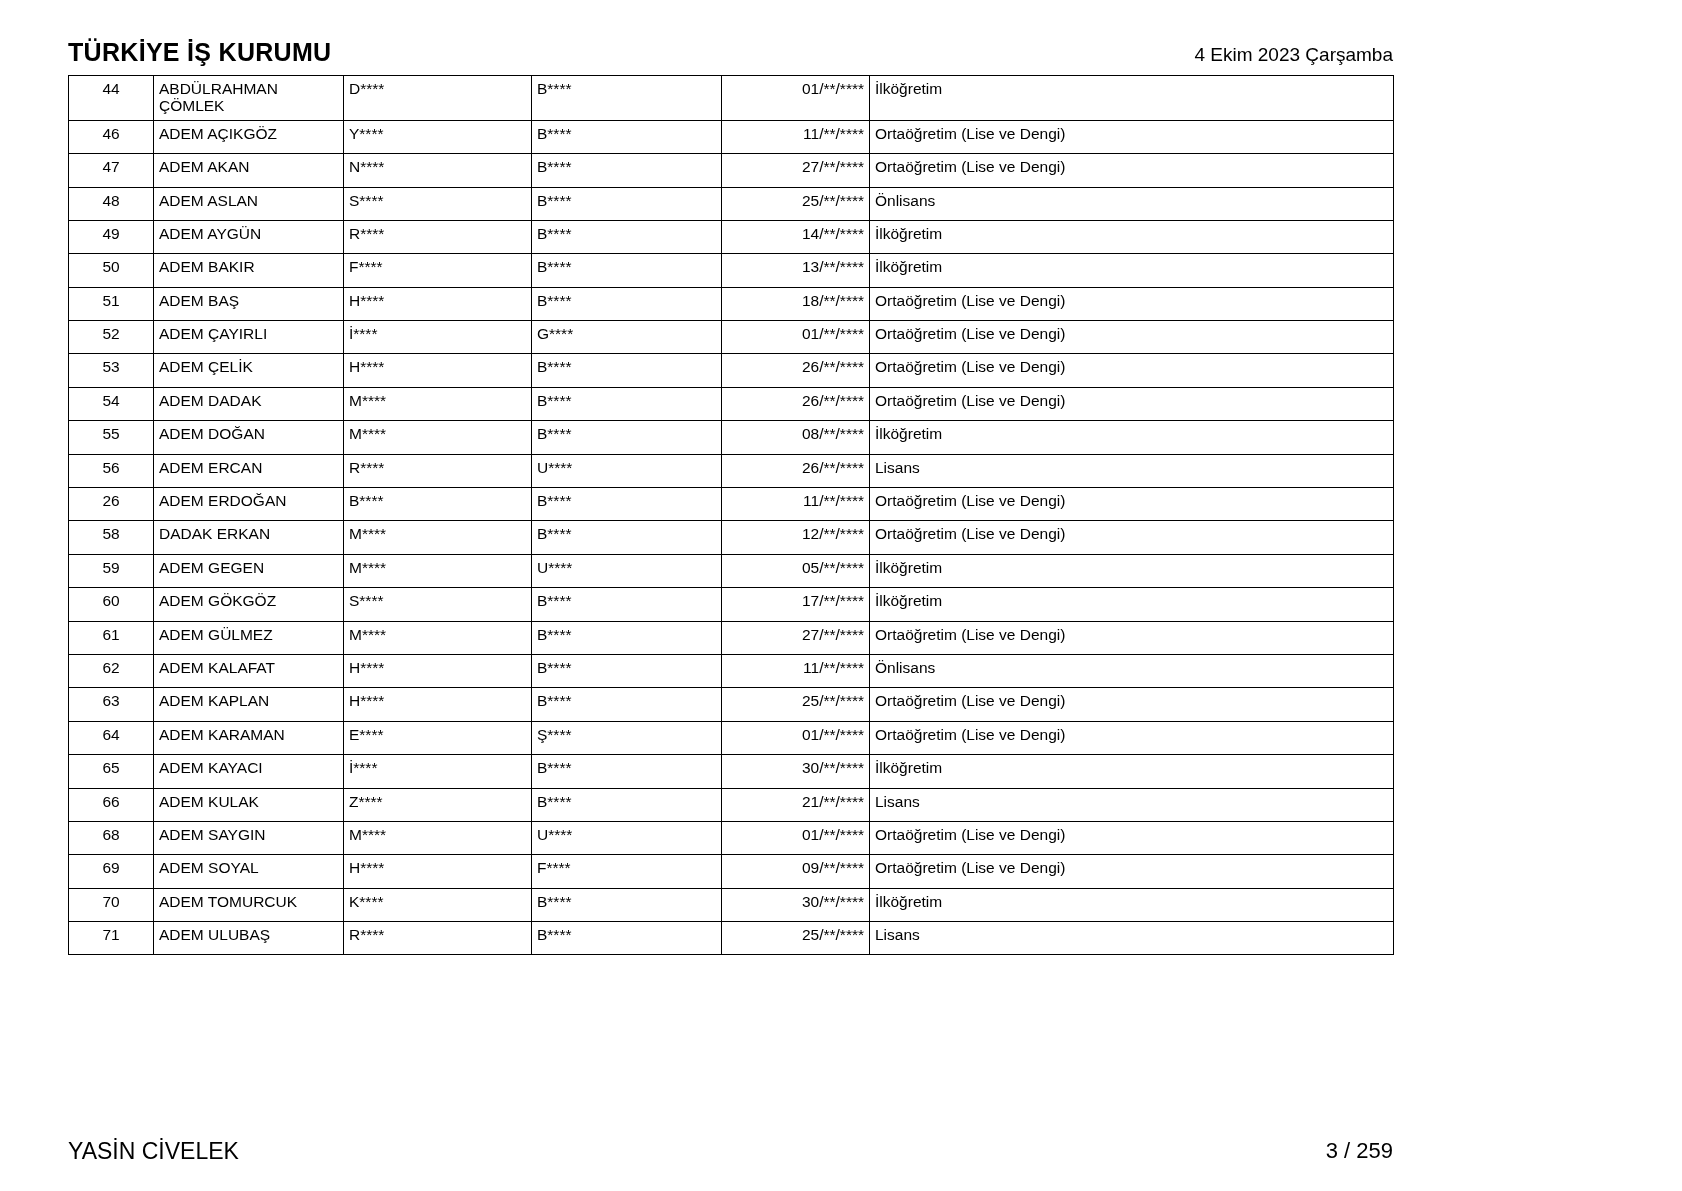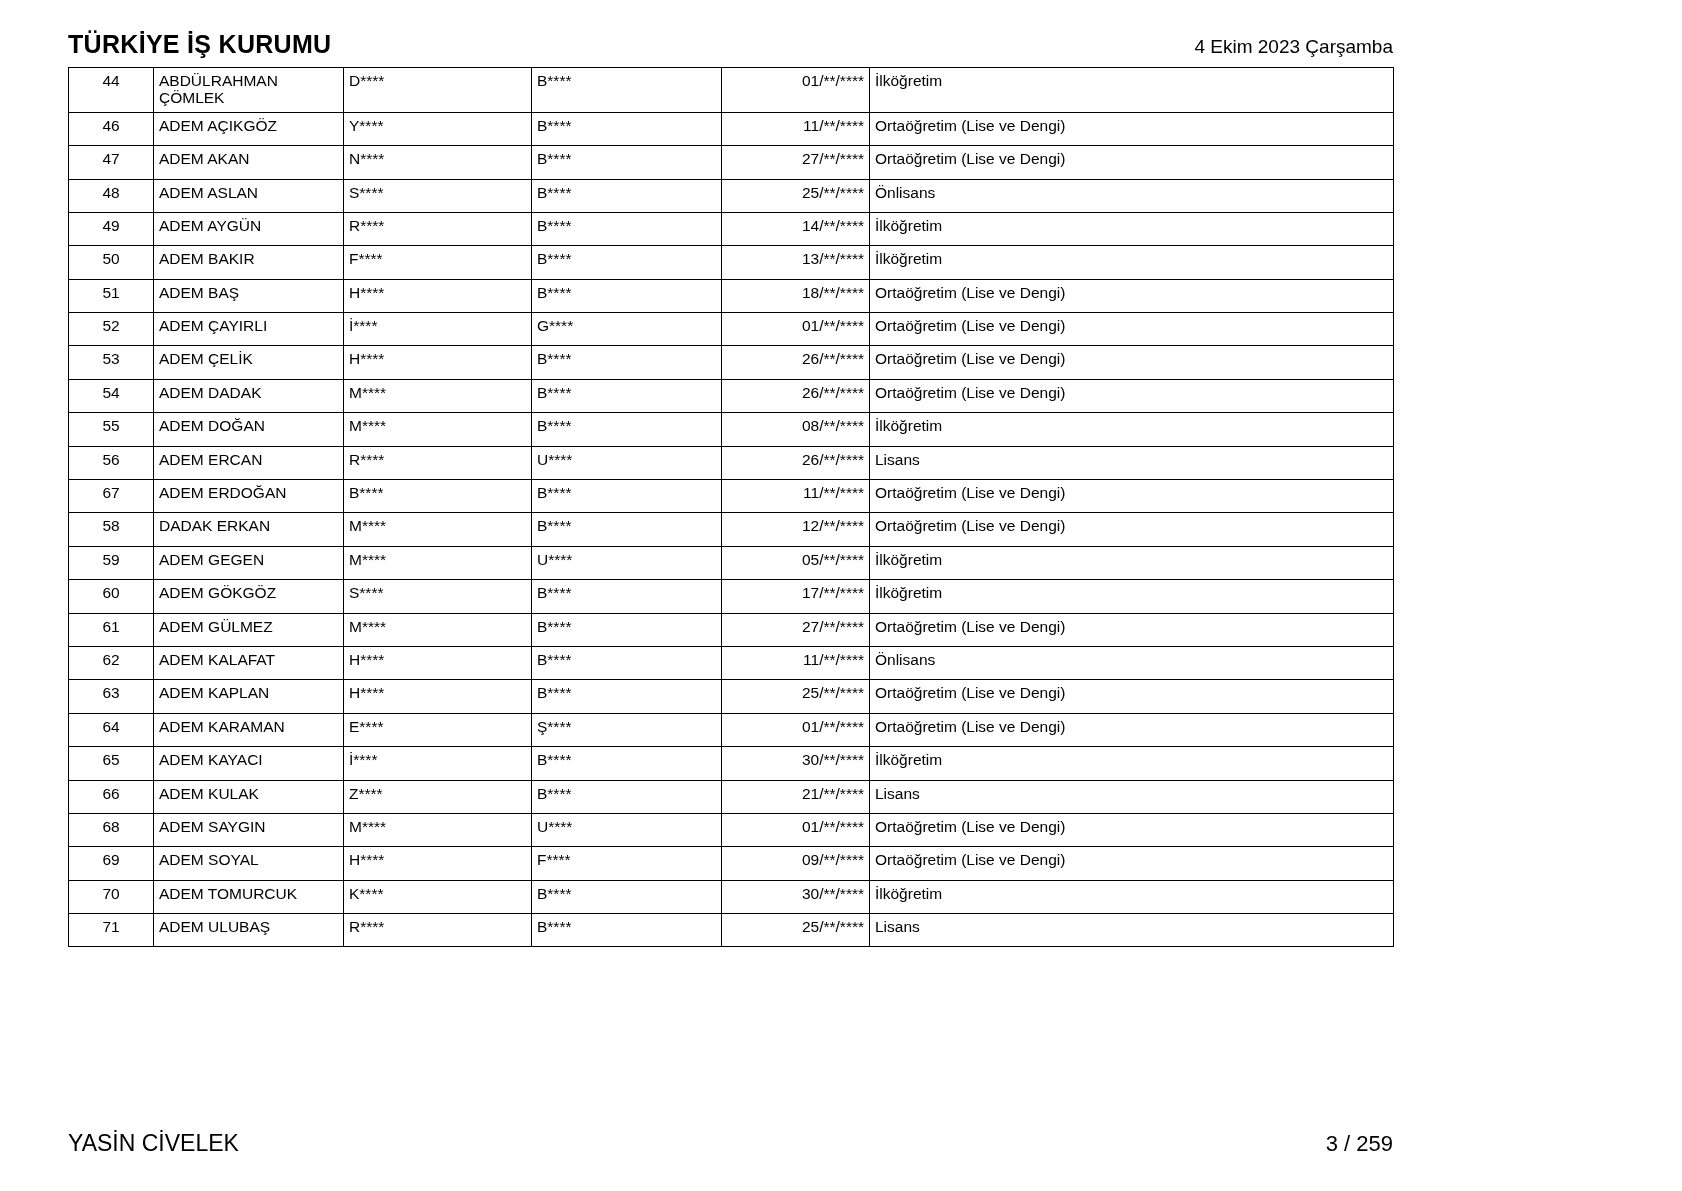--- a/index.html
+++ b/index.html
@@ -10,21 +10,21 @@
   body {
     width: 1682px;
     height: 1191px;
     font-family: "Liberation Sans", sans-serif;
     color: #000000;
     position: relative;
     overflow: hidden;
   }
   .page {
     position: absolute;
-    left: 0; top: 0;
+    left: 0; top: 8px;
     width: 1682px;
     height: 1025px;
     box-sizing: border-box;
     padding: 0;
   }
 
   
   .doc-header {
     position: absolute;
     left: 68px;
@@ -92,21 +92,21 @@
   tr.reg-row { height: 33.4px; }
   tr.reg-row.tall { height: 44px; }
 
   
   .doc-footer {
     position: absolute;
     left: 68px;
     top: 1130px;
     width: 1325px;
     display: flex;
-    align-items: flex-end;
+    align-items: flex-start;
     justify-content: space-between;
   }
   .footer-name {
     font-size: 23px;
     white-space: nowrap;
   }
   .footer-page {
     font-size: 22px;
     white-space: nowrap;
   }
@@ -222,21 +222,21 @@
           </tr>
           <tr class="reg-row">
             <td class="cell-no">56</td>
             <td class="cell-name">ADEM ERCAN</td>
             <td class="cell-f1">R****</td>
             <td class="cell-f2">U****</td>
             <td class="cell-date">26/**/****</td>
             <td class="cell-edu">Lisans</td>
           </tr>
           <tr class="reg-row">
-            <td class="cell-no">67</td>
+            <td class="cell-no">26</td>
             <td class="cell-name">ADEM ERDOĞAN</td>
             <td class="cell-f1">B****</td>
             <td class="cell-f2">B****</td>
             <td class="cell-date">11/**/****</td>
             <td class="cell-edu">Ortaöğretim (Lise ve Dengi)</td>
           </tr>
           <tr class="reg-row">
             <td class="cell-no">58</td>
             <td class="cell-name">DADAK ERKAN</td>
             <td class="cell-f1">M****</td>

